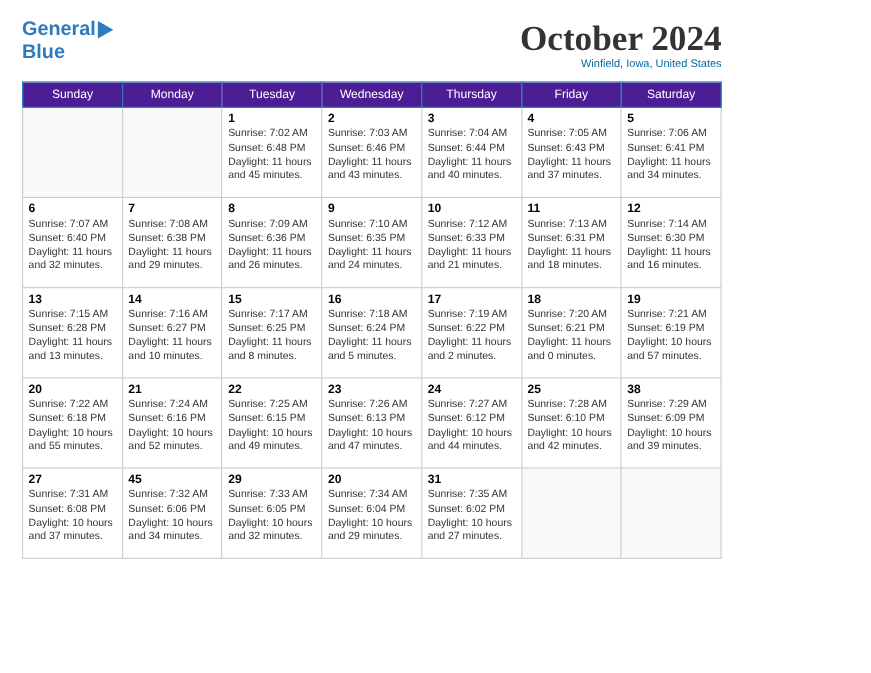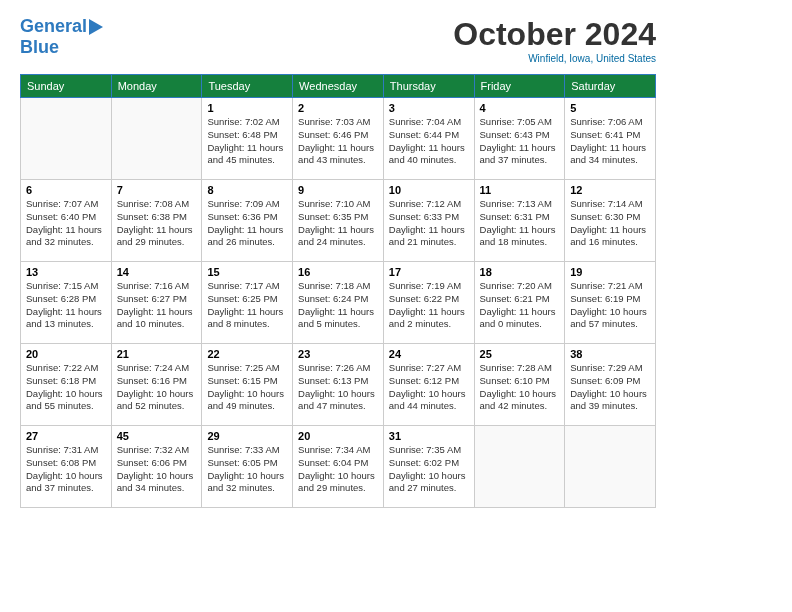--- a/index.html
+++ b/index.html
@@ -39,34 +39,35 @@
       display: flex;
       align-items: center;
     }
     .title-block {
       text-align: right;
     }
     .month-title {
       font-size: 32px;
       font-weight: bold;
       color: #333;
+      font-family: Liberation Serif, serif;
     }
     .location {
       font-size: 10px;
       color: #0369a1;
     }
     .calendar {
       width: 100%;
       border-collapse: collapse;
       font-size: 10px;
     }
     .calendar th {
-      background-color: #15803d;
+      background-color: #4c1d95;
       color: #fff;
-      text-align: left;
+      text-align: center;
       padding: 5px 6px;
       font-size: 11px;
       font-weight: normal;
       border: 1px solid #2e7abf;
     }
     .calendar td {
       border: 1px solid #ccc;
       vertical-align: top;
       padding: 4px 5px;
       width: calc(100%/7);

